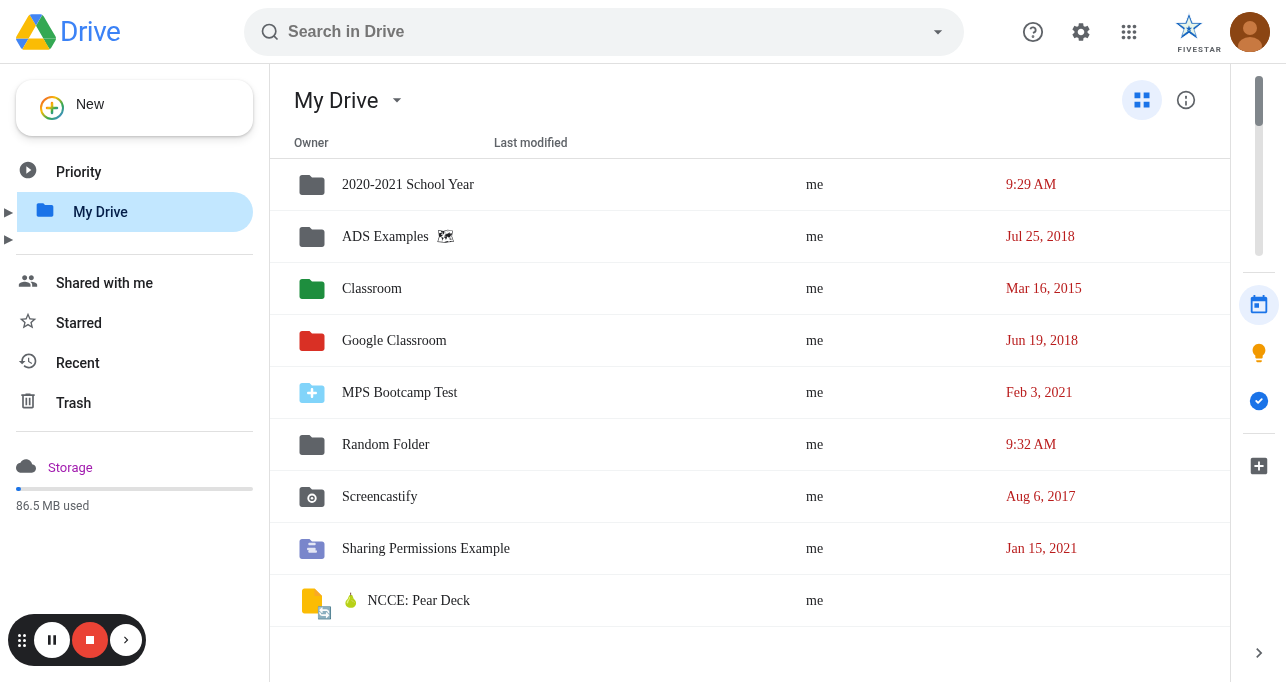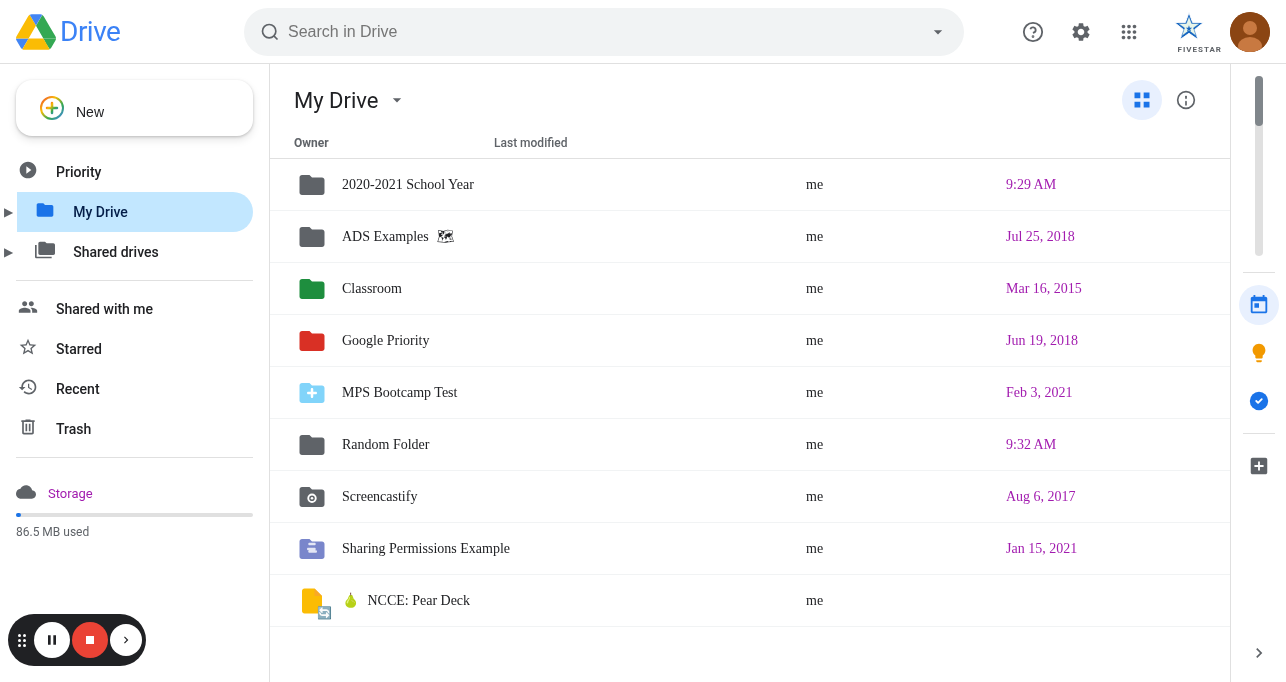--- a/index.html
+++ b/index.html
@@ -4,62 +4,62 @@
   <style>
     * { box-sizing: border-box; margin: 0; padding: 0; }
     body { font-family: 'Google Sans', Roboto, Arial, sans-serif; background: #fff; color: #202124; font-size: 14px; overflow: hidden; }
     
     
     .header { display: flex; align-items: center; padding: 8px 16px; height: 64px; gap: 8px; border-bottom: 1px solid #e0e0e0; }
     .logo-area { display: flex; align-items: center; gap: 4px; width: 220px; flex-shrink: 0; }
     .logo-icon { width: 40px; height: 40px; }
     .logo-text { font-size: 28px; color: #3b82f6; font-weight: 400; letter-spacing: -0.5px; }
     .search-bar { flex: 1; max-width: 720px; background: #f1f3f4; border-radius: 24px; display: flex; align-items: center; padding: 0 16px; height: 48px; gap: 8px; }
-    .search-bar input { background: transparent; border: none; outline: none; font-size: 16px; color: #737373; flex: 1; }
+    .search-bar input { background: transparent; border: none; outline: none; font-size: 16px; color: #737373; flex: 1; font-weight: bold; }
     .header-right { display: flex; align-items: center; gap: 8px; margin-left: auto; }
     .header-icon-btn { width: 40px; height: 40px; border-radius: 50%; display: flex; align-items: center; justify-content: center; cursor: pointer; color: #5f6368; background: transparent; border: none; font-size: 20px; }
     .avatar { width: 40px; height: 40px; border-radius: 50%; background: #8b4513; display: flex; align-items: center; justify-content: center; color: #fff; font-size: 16px; overflow: hidden; cursor: pointer; }
     .fivestar-logo { display: flex; flex-direction: column; align-items: center; cursor: pointer; }
 
     
     .app-body { display: flex; height: calc(100vh - 64px); overflow: hidden; }
     
     
     .sidebar { width: 270px; flex-shrink: 0; padding: 8px 0; overflow-y: auto; border-right: 1px solid #e0e0e0; }
-    .new-btn { display: flex; align-items: flex-end; gap: 12px; margin: 8px 16px 16px; padding: 16px 24px; background: #fff; border-radius: 16px; box-shadow: 0 1px 3px rgba(0,0,0,0.2), 0 4px 8px rgba(0,0,0,0.1); cursor: pointer; font-size: 14px; font-weight: 500; color: #202124; border: none; width: calc(100% - 32px); }
+    .new-btn { display: flex; align-items: flex-start; gap: 12px; margin: 8px 16px 16px; padding: 16px 24px; background: #fff; border-radius: 16px; box-shadow: 0 1px 3px rgba(0,0,0,0.2), 0 4px 8px rgba(0,0,0,0.1); cursor: pointer; font-size: 14px; font-weight: 500; color: #202124; border: none; width: calc(100% - 32px); }
     
     .sidebar-item { display: flex; align-items: center; gap: 16px; padding: 0 16px; height: 40px; border-radius: 0 20px 20px 0; cursor: pointer; color: #202124; font-size: 14px; font-weight: 500; margin-right: 16px; }
     .sidebar-item.active { background: #c2e7ff; color: #041e49; }
     .sidebar-item .item-icon { font-size: 20px; width: 24px; text-align: center; flex-shrink: 0; }
     .sidebar-divider { height: 1px; background: #e0e0e0; margin: 8px 16px; }
     .storage-section { padding: 16px; }
     .storage-bar { height: 4px; background: #e0e0e0; border-radius: 2px; margin-bottom: 8px; }
     .storage-bar-fill { height: 100%; background: #1a73e8; border-radius: 2px; }
     
     
     .main-content { flex: 1; display: flex; flex-direction: column; overflow: hidden; }
     .main-header { display: flex; align-items: center; justify-content: space-between; padding: 16px 24px 8px; }
     .drive-title-area { display: flex; align-items: center; gap: 8px; }
     .drive-title { font-size: 22px; color: #202124; font-weight: 400; }
     .view-controls { display: flex; gap: 4px; }
     .view-btn { width: 40px; height: 40px; border-radius: 50%; display: flex; align-items: center; justify-content: center; cursor: pointer; border: none; background: transparent; color: #5f6368; font-size: 20px; }
     
     
     .file-list-header { display: flex; align-items: center; padding: 8px 24px; border-bottom: 1px solid #e0e0e0; font-size: 12px; color: #5f6368; font-weight: 500; }
     .col-name { flex: 1; display: flex; align-items: center; gap: 4px; cursor: pointer; }
-    .col-owner { width: 200px; flex-shrink: 0; font-weight: bold; }
+    .col-owner { width: 200px; flex-shrink: 0; }
     .col-modified { width: 200px; flex-shrink: 0; }
     .sort-arrow { font-size: 14px; }
     
     .file-list { flex: 1; overflow-y: auto; font-family: Liberation Serif, serif; }
     .file-row { display: flex; align-items: center; padding: 0 24px; height: 52px; border-bottom: 1px solid #f1f3f4; cursor: pointer; }
     .file-icon { width: 36px; height: 36px; display: flex; align-items: center; justify-content: center; margin-right: 12px; flex-shrink: 0; }
     .file-name { flex: 1; font-size: 14px; color: #202124; display: flex; align-items: center; gap: 8px; }
     .file-owner { width: 200px; flex-shrink: 0; font-size: 14px; color: #202124; margin-left: 14px; }
-    .file-modified { width: 200px; flex-shrink: 0; font-size: 14px; color: #a21caf; }
+    .file-modified { width: 200px; flex-shrink: 0; font-size: 14px; color: #b91c1c; }
     
     
     .right-panel { width: 56px; flex-shrink: 0; border-left: 1px solid #e0e0e0; display: flex; flex-direction: column; align-items: center; padding: 8px 0; gap: 8px; }
     .right-panel-icon { width: 40px; height: 40px; border-radius: 50%; display: flex; align-items: center; justify-content: center; cursor: pointer; font-size: 20px; }
     .right-panel-icon.active { background: #e8f0fe; color: #1a73e8; }
     .right-panel-add { width: 40px; height: 40px; border-radius: 50%; display: flex; align-items: center; justify-content: center; cursor: pointer; font-size: 20px; color: #5f6368; }
     
     
     .bottom-toolbar { position: fixed; bottom: 16px; left: 8px; background: #202124; border-radius: 28px; padding: 8px 4px; display: flex; align-items: center; gap: 2px; z-index: 100; }
     .toolbar-btn { width: 36px; height: 36px; border-radius: 50%; display: flex; align-items: center; justify-content: center; cursor: pointer; color: #fff; font-size: 16px; }
@@ -175,28 +175,20 @@
           <svg width="20" height="20" viewBox="0 0 24 24" fill="#1a73e8">
             <path d="M20 6h-8l-2-2H4c-1.1 0-1.99.9-1.99 2L2 18c0 1.1.9 2 2 2h16c1.1 0 2-.9 2-2V8c0-1.1-.9-2-2-2z"></path>
           </svg>
         </span>
         <span>My Drive</span>
       </div>
     </div>
 
     <div style="display:flex;align-items:center;">
       <span style="padding: 0 4px; cursor:pointer; color:#5f6368; font-size:12px;">▶</span>
-      <div class="sidebar-item" style="flex:1;">
-        <span class="item-icon">
-          <svg width="20" height="20" viewBox="0 0 24 24" fill="#5f6368">
-            <path d="M2 6H0v5h.01L0 20c0 1.1.9 2 2 2h18v-2H2V6zm20-2h-8l-2-2H6c-1.1 0-1.99.9-1.99 2L4 16c0 1.1.9 2 2 2h16c1.1 0 2-.9 2-2V6c0-1.1-.9-2-2-2z"></path>
-          </svg>
-        </span>
-        <span>Shared drives</span>
-      </div>
     </div>
 
     <div class="sidebar-divider"></div>
 
     <div class="sidebar-item">
       <span class="item-icon">
         <svg width="20" height="20" viewBox="0 0 24 24" fill="#5f6368">
           <path d="M16 11c1.66 0 2.99-1.34 2.99-3S17.66 5 16 5c-1.66 0-3 1.34-3 3s1.34 3 3 3zm-8 0c1.66 0 2.99-1.34 2.99-3S9.66 5 8 5C6.34 5 5 6.34 5 8s1.34 3 3 3zm0 2c-2.33 0-7 1.17-7 3.5V19h14v-2.5c0-2.33-4.67-3.5-7-3.5zm8 0c-.29 0-.62.02-.97.05 1.16.84 1.97 1.97 1.97 3.45V19h6v-2.5c0-2.33-4.67-3.5-7-3.5z"></path>
         </svg>
       </span>
@@ -324,21 +316,21 @@
         <div class="file-modified">Mar 16, 2015</div>
       </div>
 
       <div class="file-row">
         <div class="file-icon">
           <svg width="30" height="30" viewBox="0 0 24 24" fill="#d93025">
             <path d="M20 6h-8l-2-2H4c-1.1 0-1.99.9-1.99 2L2 18c0 1.1.9 2 2 2h16c1.1 0 2-.9 2-2V8c0-1.1-.9-2-2-2z"></path>
           </svg>
         </div>
         <div class="file-name">
-          <span>Google Priority</span>
+          <span>Google Classroom</span>
         </div>
         <div class="file-owner">me</div>
         <div class="file-modified">Jun 19, 2018</div>
       </div>
 
       <div class="file-row">
         <div class="file-icon">
           <svg width="30" height="30" viewBox="0 0 24 24">
             <path d="M20 6h-8l-2-2H4c-1.1 0-1.99.9-1.99 2L2 18c0 1.1.9 2 2 2h16c1.1 0 2-.9 2-2V8c0-1.1-.9-2-2-2z" fill="#81d4fa"></path>
             <path d="M16 12c0 .55-.45 1-1 1h-2v2c0 .55-.45 1-1 1s-1-.45-1-1v-2H9c-.55 0-1-.45-1-1s.45-1 1-1h2V9c0-.55.45-1 1-1s1 .45 1 1v2h2c.55 0 1 .45 1 1z" fill="#fff"></path>

